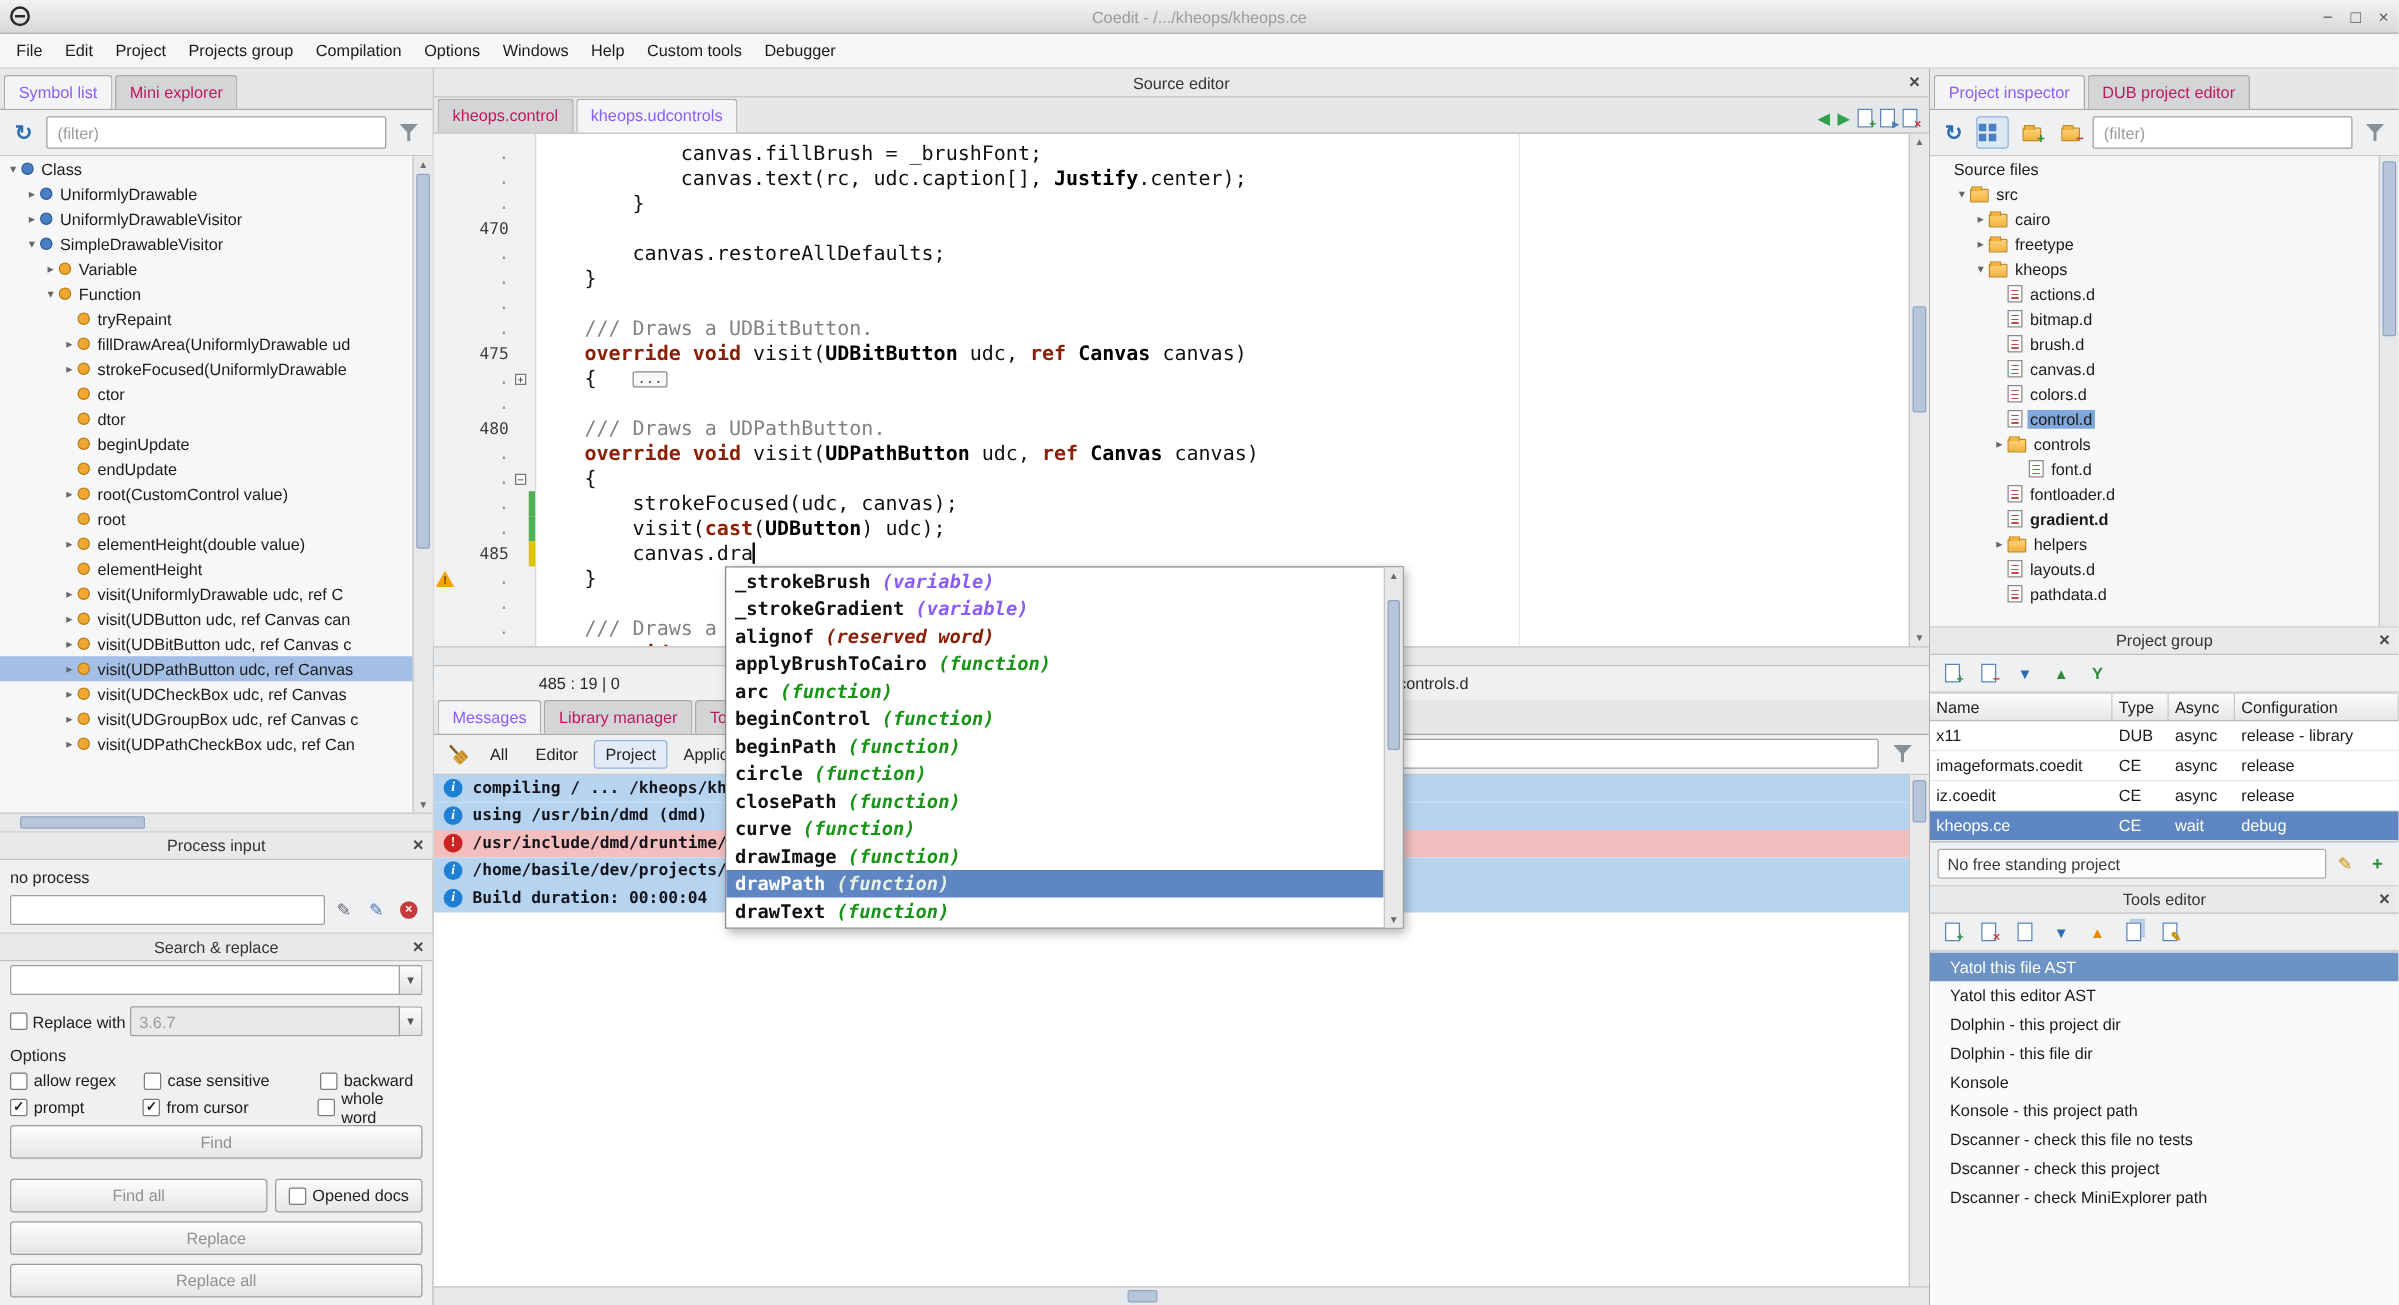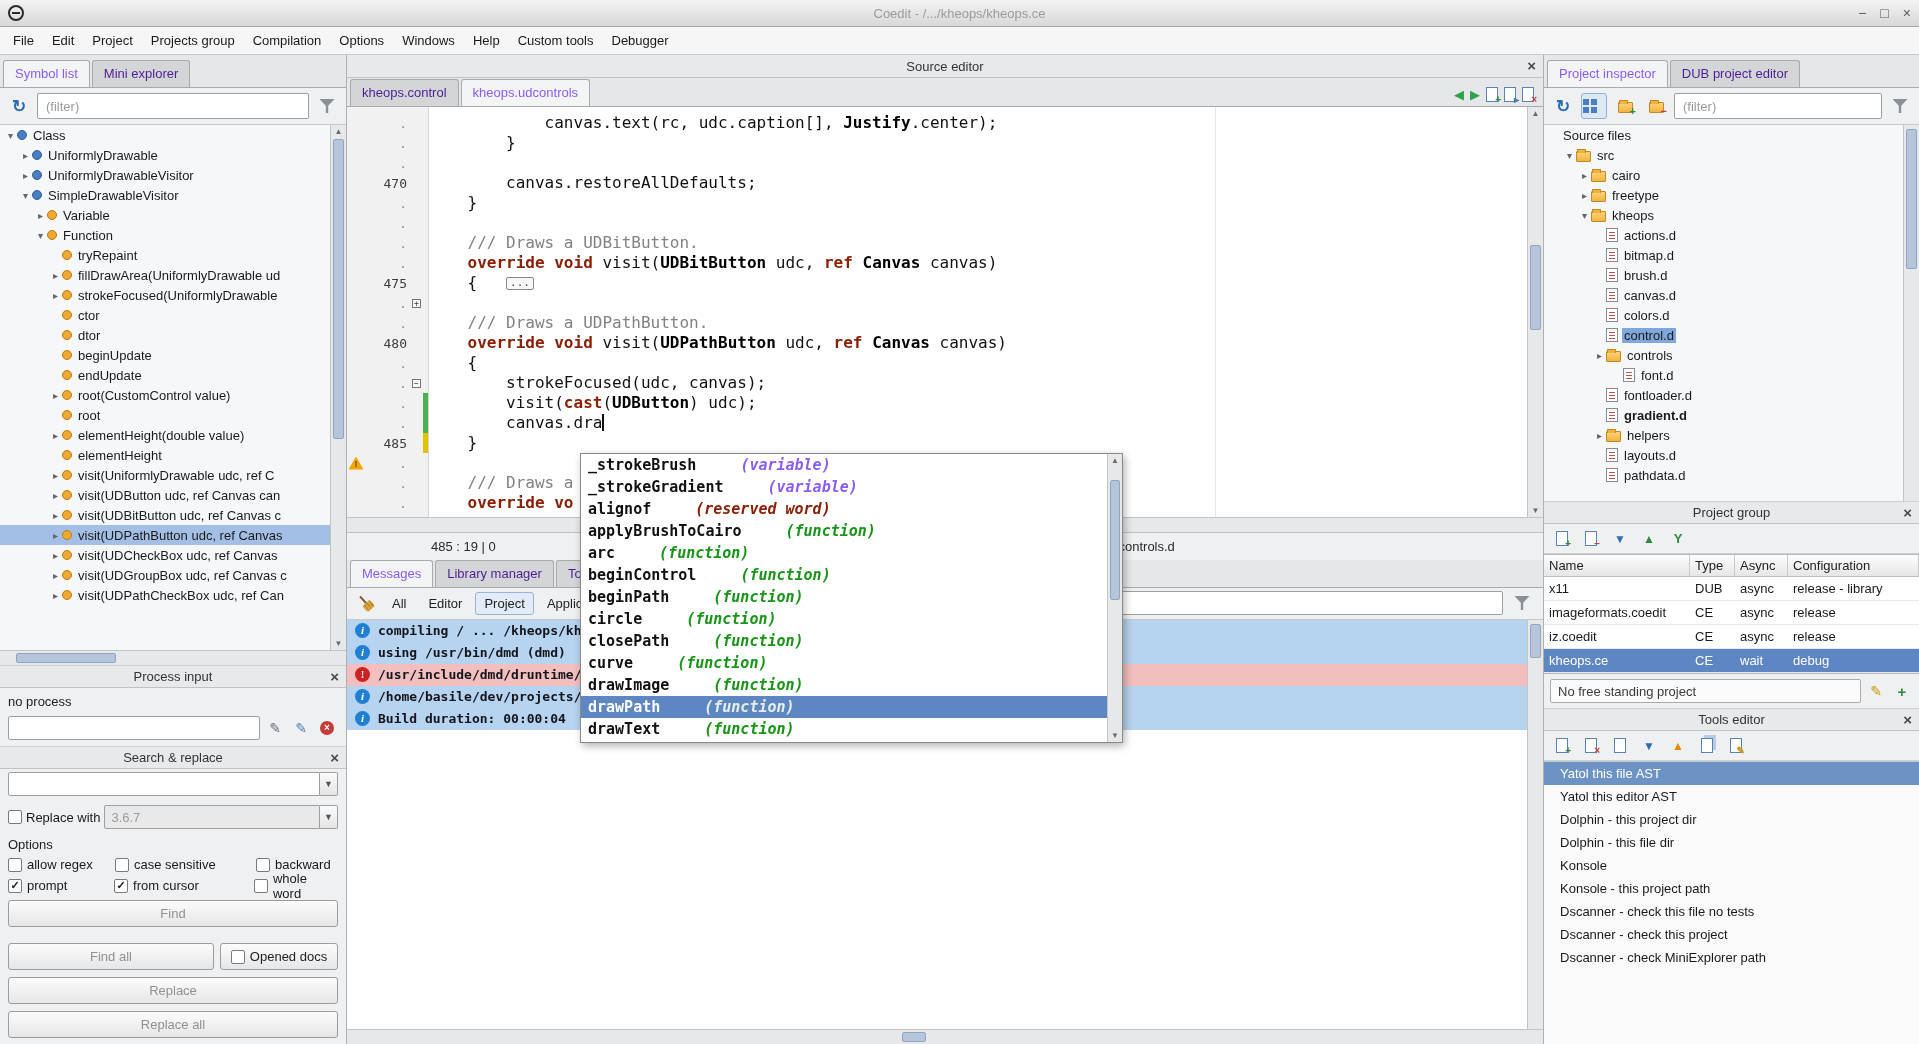--- a/index.html
+++ b/index.html
@@ -16,21 +16,21 @@
   .menu-item { padding:4px 9px; }
 
   
   .main { display:flex; height:989px; }
   .col-left { width:347px; min-width:347px; border-right:1px solid #b0b0b0; display:flex; flex-direction:column; }
   .col-center { flex:1; min-width:0; display:flex; flex-direction:column; border-right:1px solid #b0b0b0; }
   .col-right { width:375px; min-width:375px; display:flex; flex-direction:column; }
 
   
   .tabbar { display:flex; align-items:flex-end; height:33px; padding:4px 3px 0 3px; border-bottom:1px solid #a9a9a9; background:#e6e7e8; }
-  .tab { padding:5px 11px 6px; border:1px solid #a9a9a9; border-bottom:none; background:#d4d5d6; margin-right:2px; border-radius:3px 3px 0 0; color:#4c1d95; white-space:nowrap; }
+  .tab { padding:5px 11px 6px; border:1px solid #a9a9a9; border-bottom:none; background:#d4d5d6; margin-right:2px; border-radius:3px 3px 0 0; color:#be185d; white-space:nowrap; }
   .tab.active { background:#f3f4f5; color:#8b5cf6; }
   .tab-spacer { flex:1; }
 
   
   .panel-head { height:23px; background:#e8e9ea; border-bottom:1px solid #c2c2c2; border-top:1px solid #cfcfcf; display:flex; align-items:center; justify-content:center; position:relative; color:#333; }
   .close-x { position:absolute; right:7px; top:2px; color:#4a4a4a; font-size:15px; font-weight:bold; }
   .ptoolbar { display:flex; align-items:center; gap:5px; padding:5px 6px; height:37px; border-bottom:1px solid #c8c8c8; background:#eff0f1; }
   .ibtn { width:26px; height:26px; min-width:26px; display:flex; align-items:center; justify-content:center; border-radius:3px; border:1px solid transparent; position:relative; }
   .ibtn.pressed { border:1px solid #8fb0d8; background:#dde8f5; }
   .filter-input { flex:1; height:26px; border:1px solid #9f9f9f; border-radius:2px; background:#fff; padding:0 8px; font:13px "Liberation Sans",sans-serif; color:#333; min-width:0; }
@@ -99,21 +99,21 @@
   .c { color:#828282; }
   .p { color:#111; }
   .fold-box { display:inline-block; border:1px solid #888; border-radius:2px; font-size:11px; line-height:9px; padding:0 3px 2px; vertical-align:2px; color:#444; background:#f8f8f8; }
   .caret { display:inline-block; width:2px; height:17px; background:#111; vertical-align:-3px; }
   .margin-line { position:absolute; top:0; bottom:0; left:786px; width:1px; background:#e6e6e6; }
   .ed-vscroll { width:16px; min-width:16px; background:#e7e8e9; border-left:1px solid #c4c4c4; position:relative; }
 
   
   .popup { position:absolute; left:233px; top:346px; width:543px; height:290px; background:#fff; border:1px solid #8a8a8a; box-shadow:2px 3px 8px rgba(0,0,0,.3); z-index:10; display:flex; }
   .popup-list { flex:1; overflow:hidden; }
-  .popup-row { height:22px; display:flex; align-items:center; padding-left:7px; font:bold 15px "DejaVu Sans Mono",monospace; color:#111; white-space:nowrap;gap:35px; }
+  .popup-row { height:22px; display:flex; align-items:center; padding-left:7px; font:bold 15px "DejaVu Sans Mono",monospace; color:#111; white-space:nowrap; }
   .popup-row.sel { background:#5e86c3; color:#fff; }
   .popup-kind { font-style:italic; margin-left:9px; }
   .kind-variable { color:#8b5cf6; } .kind-reserved { color:#8a2006; } .kind-function { color:#199419; }
   .popup-row.sel .popup-kind { color:#e4f0e4; }
   .popup-sb { width:15px; min-width:15px; background:#e7e8e9; border-left:1px solid #c4c4c4; position:relative; }
 
   
   .statusbar { height:28px; border-top:1px solid #c0c0c0; background:#eff0f1; display:flex; align-items:center; color:#2a2a2a; }
   .sb-i1 { margin-left:84px; width:150px; } .sb-i2 { width:100px; } .sb-i3 { width:160px; }
 
@@ -565,20 +565,21 @@
             </div>
             <div class="g-row">
               <span class="g-warn"></span>
               <span class="g-num dim">.</span>
               <span class="g-fold"></span>
               <span class="g-bar"></span>
             </div>
           </div>
         <div class="code" id="code">
           <div class="margin-line"></div>
+        <div class="cline">            <span class="p">canvas.fillBrush = _brushFont;</span></div>
             <div class="cline">            <span class="p">canvas.text(rc, udc.caption[], </span><span class="y">Justify</span><span class="p">.center);</span></div>
             <div class="cline">        <span class="p">}</span></div>
             <div class="cline"></div>
             <div class="cline">        <span class="p">canvas.restoreAllDefaults;</span></div>
             <div class="cline">    <span class="p">}</span></div>
             <div class="cline"></div>
             <div class="cline">    <span class="c">/// Draws a UDBitButton.</span></div>
             <div class="cline">    <span class="k">override</span><span class="p"> </span><span class="k">void</span><span class="p"> visit(</span><span class="y">UDBitButton</span><span class="p"> udc, </span><span class="k">ref</span><span class="p"> </span><span class="y">Canvas</span><span class="p"> canvas)</span></div>
             <div class="cline">    <span class="p">{   </span><span class="fold-box">...</span></div>
             <div class="cline"></div>

